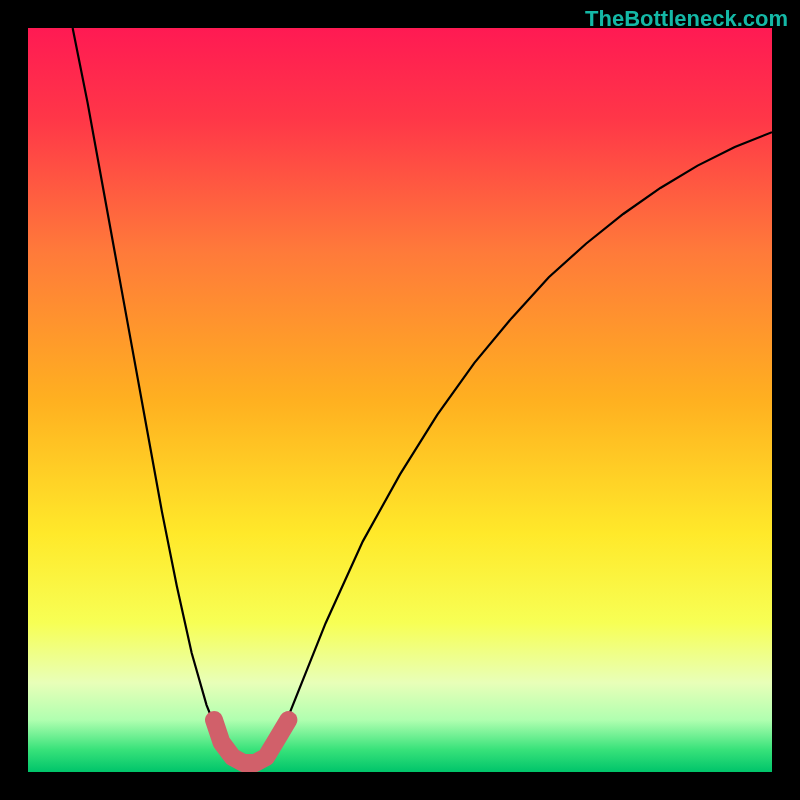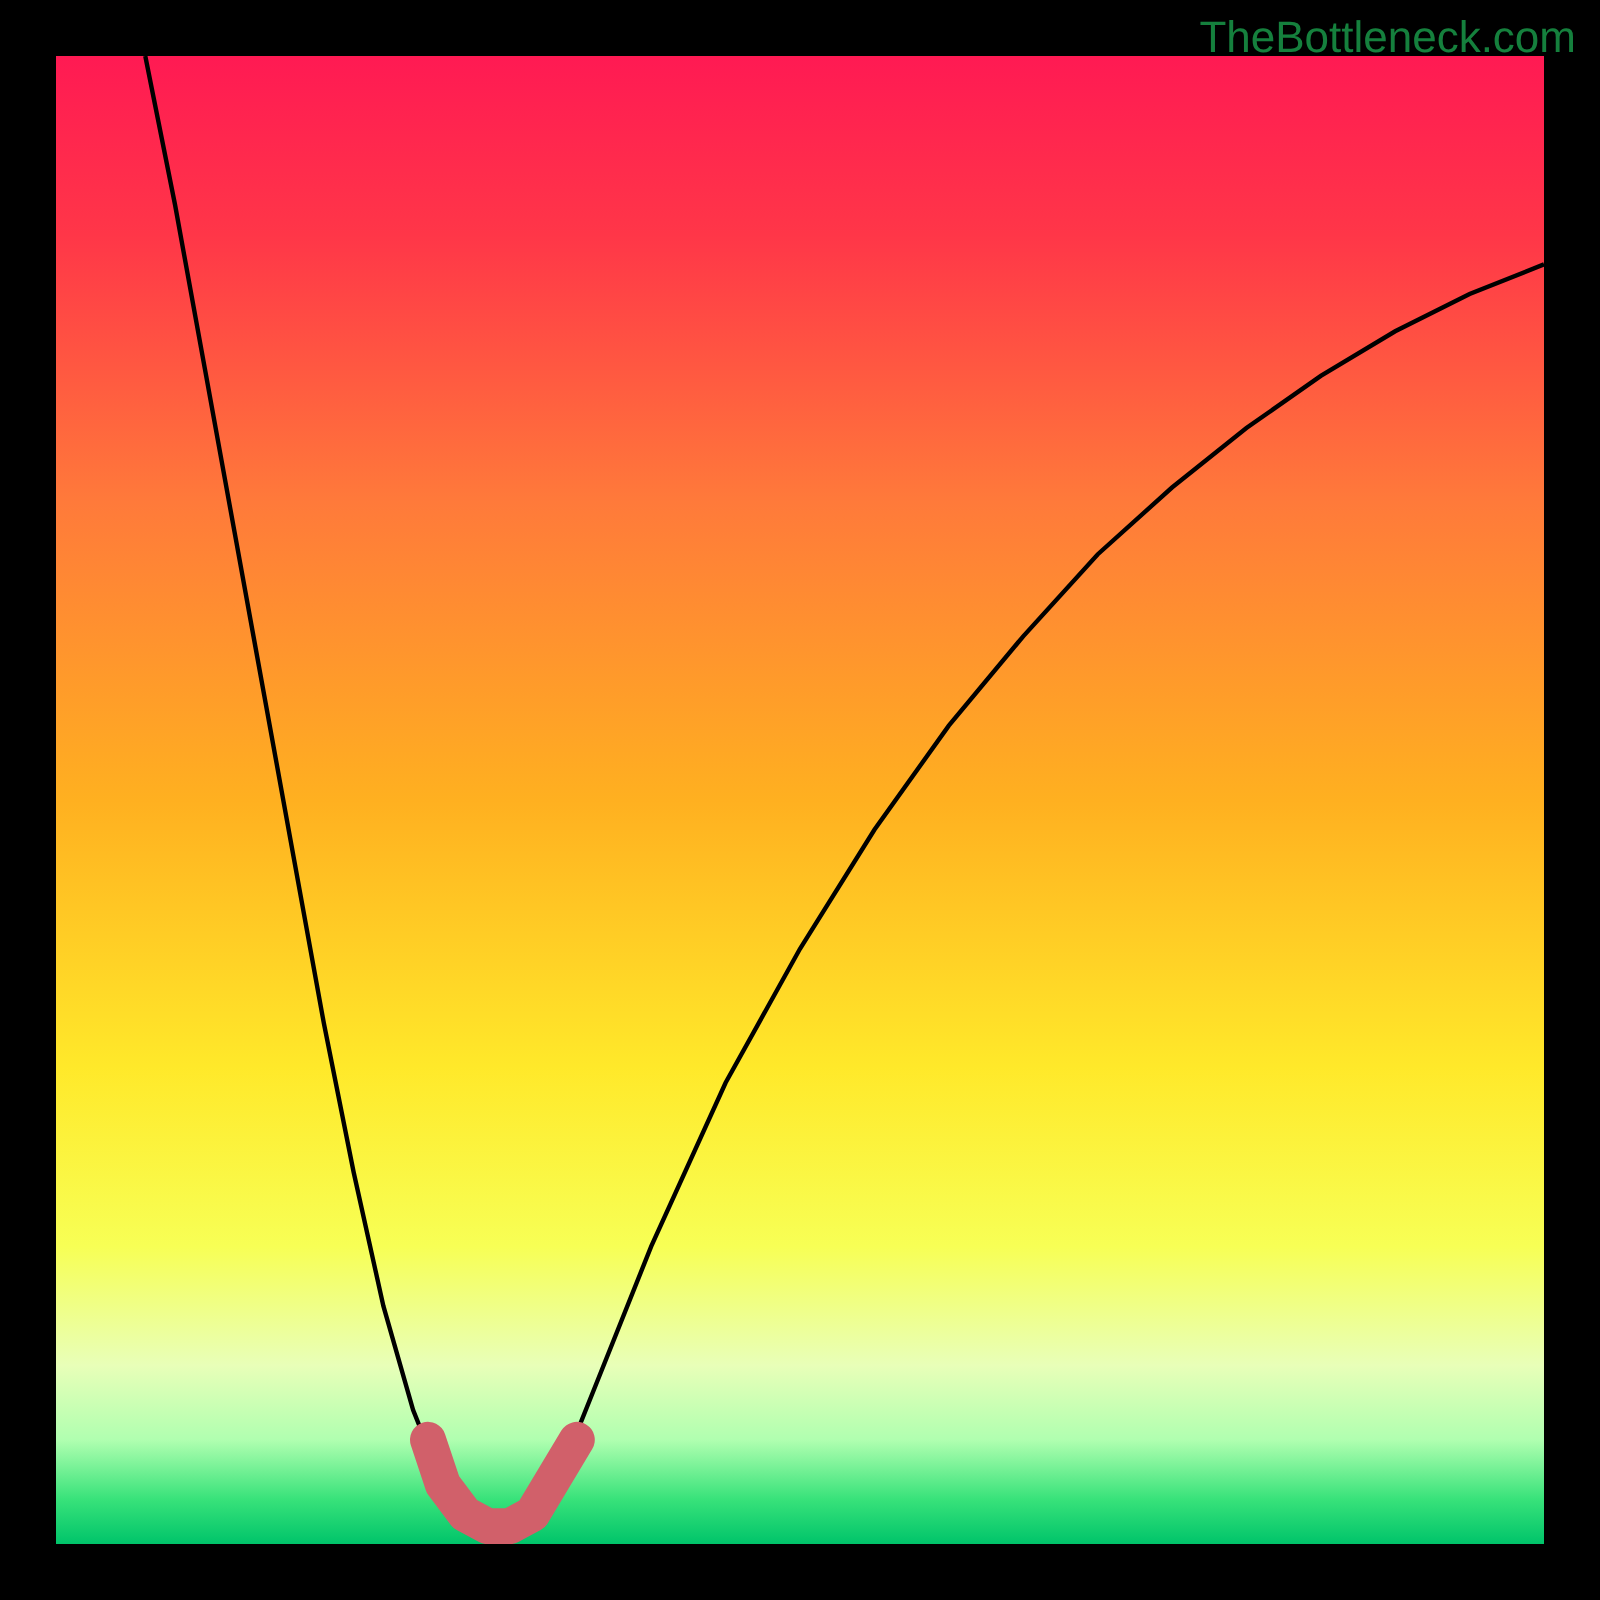--- a/index.html
+++ b/index.html
@@ -8,23 +8,23 @@
     width: 800px;
     height: 800px;
     background: #000;
     position: relative;
     font-family: Arial, sans-serif;
   }
   .watermark {
     position: absolute;
     top: 6px;
     right: 12px;
-    color: #15803d;
+    color: #14b8a6;
     font-size: 22px;
-    font-weight: 400;
+    font-weight: 700;
     z-index: 10;
   }
   .frame {
     position: absolute;
     top: 28px;
     left: 28px;
     width: 744px;
     height: 744px;
     overflow: hidden;
   }

